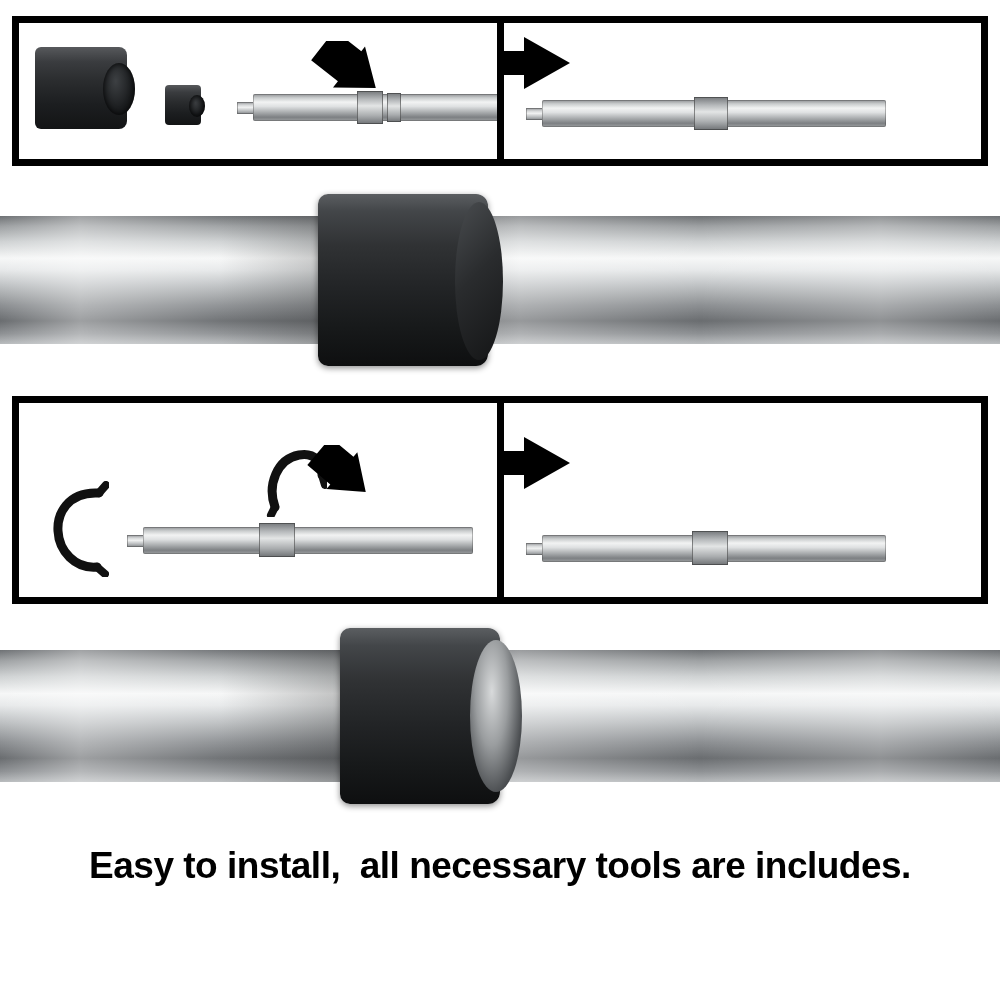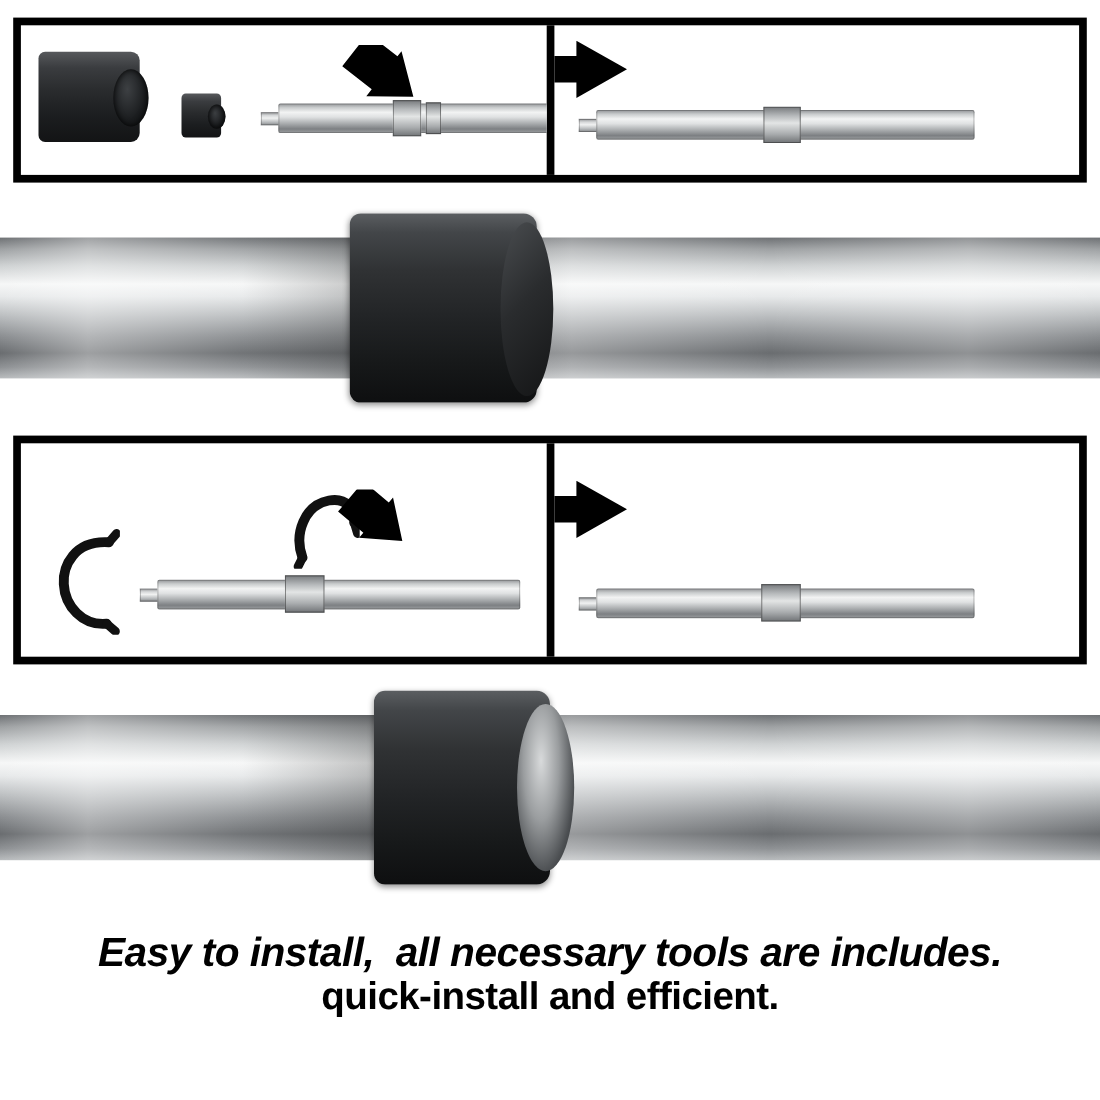--- a/index.html
+++ b/index.html
@@ -176,21 +176,21 @@
     text-align: center;
     color: #000000;
     font-family: "Liberation Sans", sans-serif;
     font-weight: bold;
   }
   .caption-line {
     display: block;
     white-space: pre;
     letter-spacing: -0.5px;
   }
-  .cap-l1 { font-size: 37px; line-height: 40px; font-style: italic; }
+  .cap-l1 { font-size: 37px; line-height: 40px; }
   .cap-l2 { font-size: 35px; line-height: 39px; }
   .cap-l3 { font-size: 35px; line-height: 39px; }
 </style>
 </head>
 <body>
 
 <div class="page">
 
   <div class="panel" style="left:12px; top:16px; width:976px; height:150px;">
 
@@ -275,16 +275,15 @@
   <div class="hero" style="top:616px; height:210px;">
     <div class="hero-rod" style="top:34px; height:132px;"></div>
     <div class="hero-rod-sheen" style="top:34px; height:132px;"></div>
 
     <div class="hero-bushing" style="left:340px; top:12px; width:160px; height:176px;"></div>
     <div class="hero-bore" style="left:470px; top:24px; width:52px; height:152px;"></div>
   </div>
 
   <div class="caption" style="top:840px; height:160px; padding-top:6px;">
     <span class="caption-line cap-l1">Easy to install,  all necessary tools are includes.</span>
-    <span class="caption-line cap-l3">quick-install and efficient.</span>
   </div>
 
 </div>
 
 </body></html>

